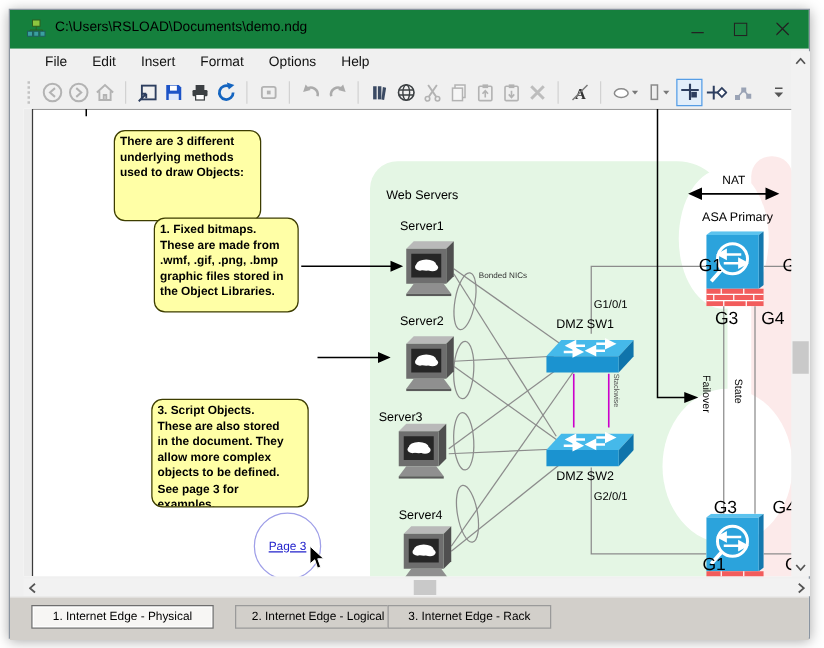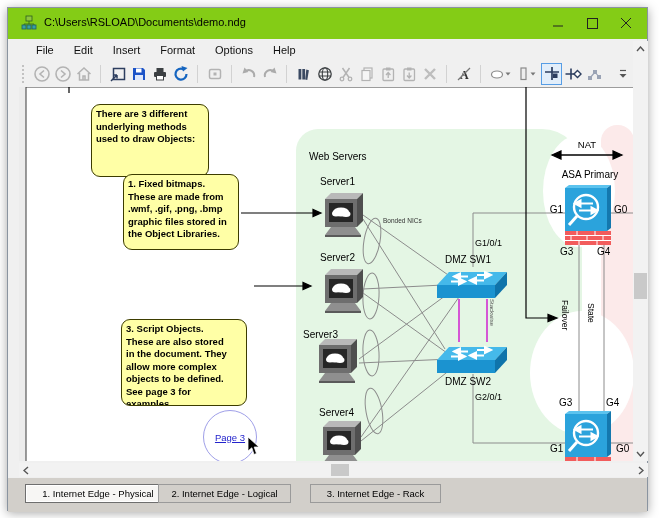--- a/index.html
+++ b/index.html
@@ -1,20 +1,20 @@
 <!DOCTYPE html>
 <html><head>
 <meta charset="utf-8">
 <style>
   * { margin:0; padding:0; box-sizing:border-box; }
   html,body { width:659px; height:518px; background:#fff; font-family:"Liberation Sans",sans-serif; overflow:hidden; }
   .window { position:absolute; left:7px; top:7px; width:641px; height:504px; background:#f0f0f0;
             border:1px solid #8a94a0; box-shadow:0 2px 10px rgba(0,0,0,.35); }
   
-  .titlebar { position:absolute; left:0; top:0; width:100%; height:31px; background:#84cc16; }
+  .titlebar { position:absolute; left:0; top:0; width:100%; height:31px; background:#15803d; }
   .app-icon { position:absolute; left:13px; top:7px; width:16px; height:16px; }
   .title-text { position:absolute; left:36px; top:8px; font-size:11px; color:#000; white-space:nowrap; }
   .winbtns { position:absolute; right:4px; top:0; height:31px; display:flex; }
   .winbtn { width:34px; height:31px; display:flex; align-items:center; justify-content:center; }
   
   .menubar { position:absolute; left:0; top:31px; width:100%; height:22px; background:#f0f0f0; display:flex; align-items:center; padding-left:18px; }
   .menu-item { font-size:11px; color:#111; padding:3px 10px; }
   .selected-box { position:absolute; left:510px; top:3px; width:113px; height:17px; background:#fff;
                   border:1px solid #a6a6a6; border-top-color:#7f7f7f; font-size:10px; color:#222; padding:2px 0 0 4px; }
   
@@ -29,21 +29,21 @@
   .canvas { position:absolute; left:11px; top:79px; width:615px; height:374px; background:#fff; overflow:hidden; }
   .page-edge-l { position:absolute; left:0; top:0; width:7px; height:374px; background:#ececec; }
   .zone { position:absolute; }
   .zone-green { left:277px; top:42px; width:286px; height:340px; border-radius:22px 40px 0 0; }
   .zone-pink { left:582px; top:38px; width:33px; height:340px; border-radius:16px 16px 0 0; }
   .wblob { position:absolute; background:#fff; border-radius:50%; }
   .blob1 { left:524px; top:48px; width:72px; height:112px; }
   .blob2 { left:511px; top:224px; width:104px; height:124px; }
   .linklayer { position:absolute; left:0; top:0; pointer-events:none; }
   .lbl { position:absolute; font-size:10px; color:#000; white-space:nowrap; }
-  .small { font-size:10px; }
+  .small { font-size:14px;margin-left:12px; }
   .tiny { font-size:6.5px; color:#333; }
   .vtext { writing-mode:vertical-rl; font-size:8.5px; color:#000; }
   .icon { position:absolute; }
   .note { position:absolute; background:#ffffa6; border:1.5px solid #3d3d00; border-radius:9px;
           font-size:9.5px; font-weight:bold; line-height:1.32; color:#000; padding:3px 4px;
           white-space:pre-line; overflow:hidden; }
   .page-circle { position:absolute; left:184px; top:323px; width:54px; height:54px; border:1.5px solid #9f9fe8;
                  border-radius:50%; display:flex; align-items:center; justify-content:center; background:#fff; }
   .page-link { font-size:9.5px; color:#2323cc; text-decoration:underline; }
   .cursor { position:absolute; left:228px; top:350px; }
@@ -511,17 +511,17 @@
     <div class="hthumb"></div>
     <div class="harrow" style="right:0">
         <svg width="6" height="9">
           <polyline points="1,1 5,4.5 1,8" fill="none" stroke="#555" stroke-width="1.4"></polyline>
         </svg>
       </div>
   </div>
 
   <div class="tabbar">
     <div class="tab sel" style="left:17px;width:146px">1. Internet Edge - Physical</div>
-    <div class="tab" style="left:150px;width:133px">2. Internet Edge - Logical</div>
+    <div class="tab" style="left:180px;width:133px">2. Internet Edge - Logical</div>
     <div class="tab" style="left:302px;width:131px">3. Internet Edge - Rack</div>
   </div>
 
 </div>
 
 </body></html>

